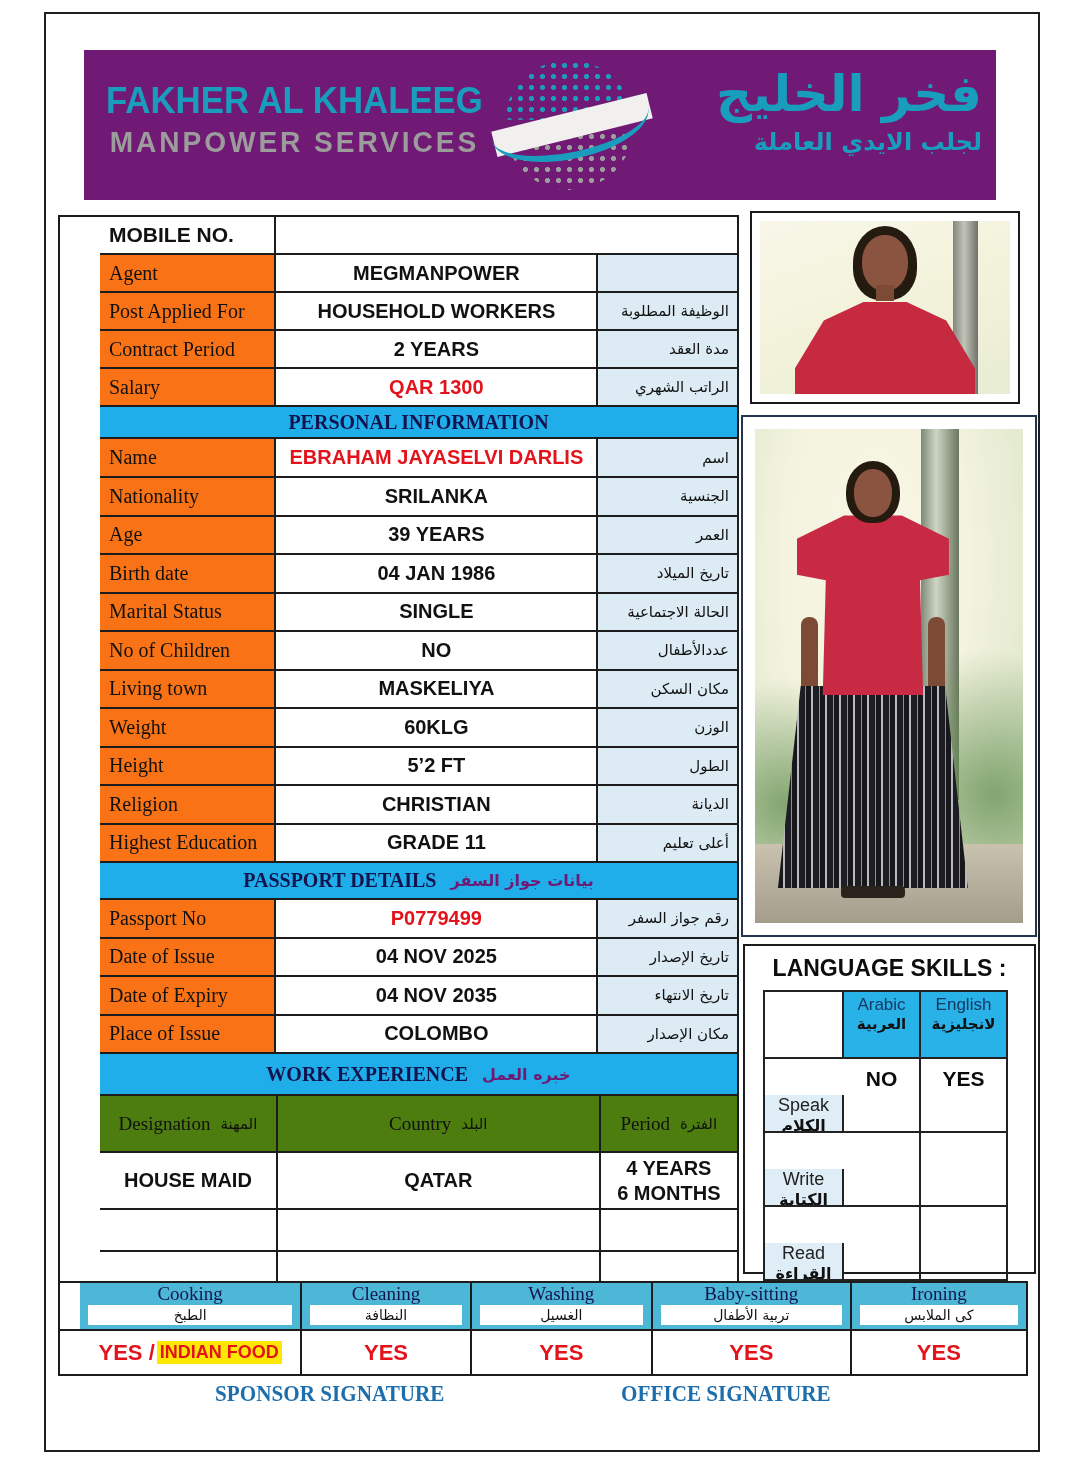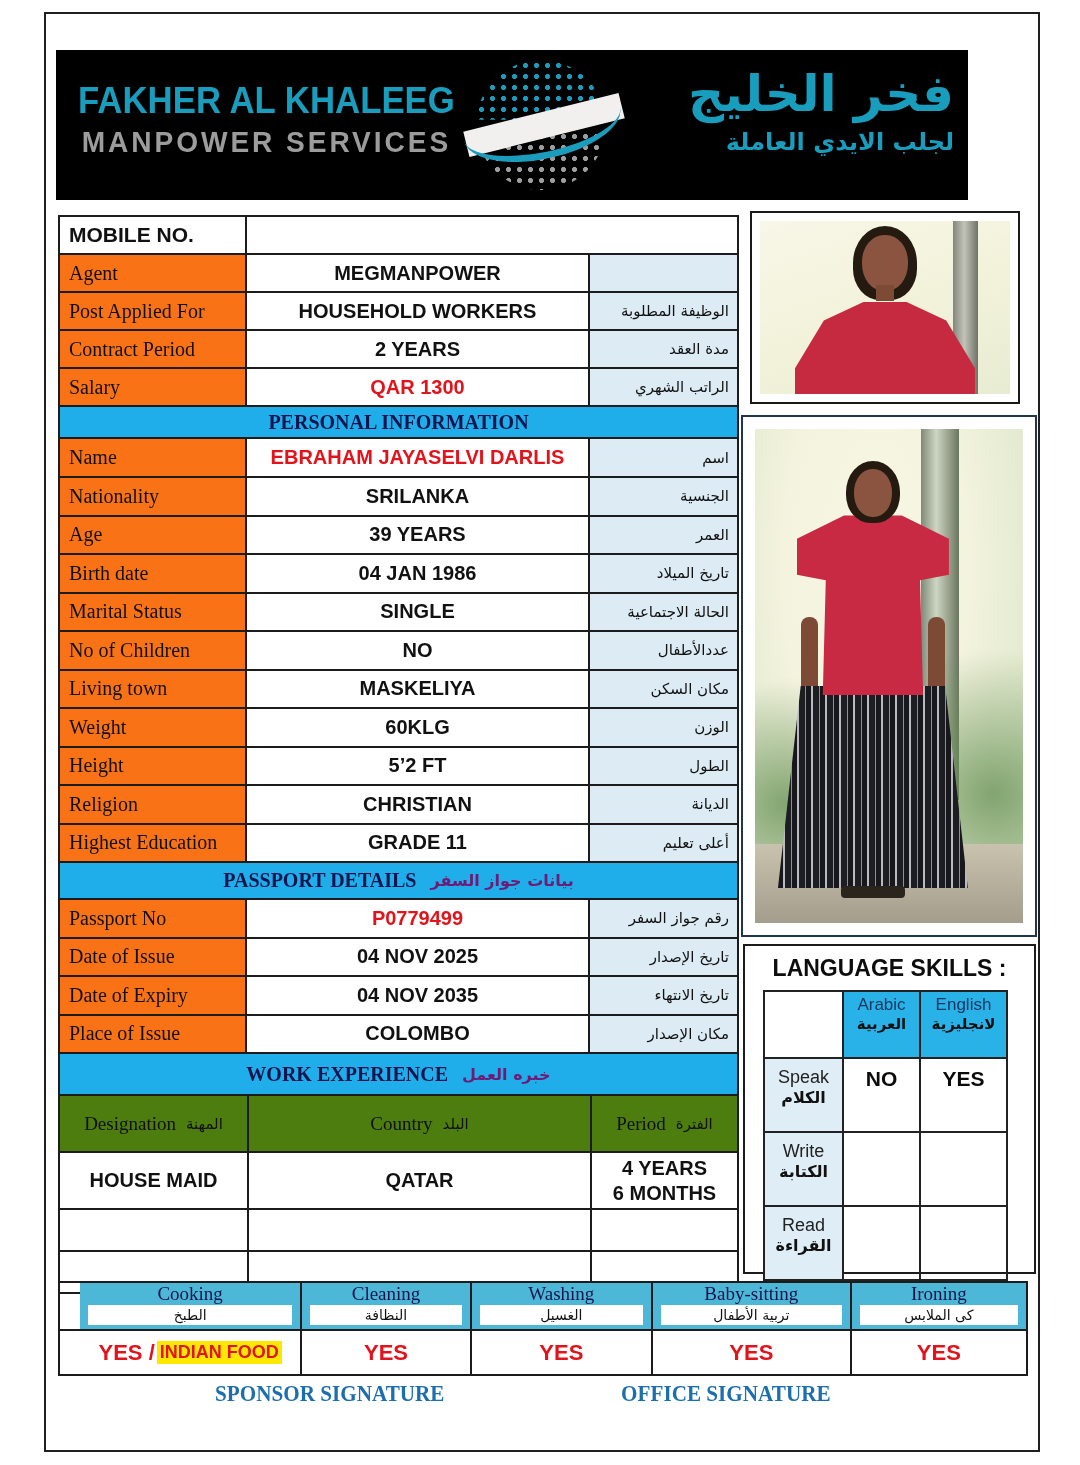--- a/index.html
+++ b/index.html
@@ -1,42 +1,42 @@
 <!DOCTYPE html>
 <html><head>
 <meta charset="utf-8">
 <style>
   html,body{margin:0;padding:0;background:#fff;}
   .page{position:relative;width:1080px;height:1465px;background:#fff;overflow:hidden;
         font-family:"Liberation Serif",serif;color:#111;}
   .pborder{position:absolute;left:44px;top:12px;width:992px;height:1436px;border:2px solid #1f1f1f;}
 
   
-  .banner{position:absolute;left:56px;top:50px;width:912px;height:150px;background:#000000;}
+  .banner{position:absolute;left:84px;top:50px;width:912px;height:150px;background:#701a75;}
   .brand-en{position:absolute;left:10px;top:30px;width:400px;text-align:center;}
   .brand-name{display:inline-block;font-family:"Liberation Sans",sans-serif;font-weight:bold;
               font-size:37px;color:#1a9dbd;transform:scaleX(.94);white-space:nowrap;}
   .brand-sub{display:inline-block;font-family:"Liberation Sans",sans-serif;font-weight:bold;
              font-size:29px;color:#9c9c9c;letter-spacing:3px;transform:scaleX(.97);margin-top:4px;white-space:nowrap;}
   .globe{position:absolute;left:420px;top:10px;width:130px;height:130px;}
   .globe-top,.globe-bot{position:absolute;left:0;top:0;width:130px;height:130px;border-radius:50%;}
   .globe-top{background-image:radial-gradient(#1a9dbd 2.2px,transparent 2.9px);background-size:11px 11px;
              clip-path:polygon(0 0,100% 0,100% 46%,0 46%);}
   .globe-bot{background-image:radial-gradient(#9d9d9d 2.2px,transparent 2.9px);background-size:11px 11px;
              background-position:5px 5px;clip-path:polygon(0 56%,100% 56%,100% 100%,0 100%);}
   .globe-band{position:absolute;left:-12px;top:52px;width:160px;height:26px;background:#f1f0ee;transform:rotate(-14deg);}
   .globe-swoosh{position:absolute;left:-14px;top:28px;width:160px;height:64px;border:0;
                 border-bottom:7px solid #1a9dbd;border-radius:50%;transform:rotate(-12deg);}
   .brand-ar{position:absolute;right:14px;top:12px;text-align:right;font-family:"DejaVu Sans",sans-serif;}
   .brand-ar-name{font-size:50px;line-height:64px;color:#199dbd;font-weight:bold;}
   .brand-ar-sub{font-size:24px;color:#199dbd;font-weight:bold;margin-top:2px;}
 
   
   .mtable{position:absolute;left:58px;top:215px;width:677px;border:2px solid #1c1c1c;border-bottom:none;}
-  .trow{display:flex;border-bottom:2px solid #1c1c1c;}
+  .trow{display:flex;border-bottom:2px solid #1c1c1c;margin-left:40px;}
   .cell{box-sizing:border-box;border-right:2px solid #1c1c1c;display:flex;align-items:center;overflow:hidden;}
   .cell:last-child{border-right:none;}
   .cl{width:187px;background:#f97316;padding-left:9px;font-size:20px;}
   .cv{width:343px;background:#fff;justify-content:center;font-family:"Liberation Sans",sans-serif;
       font-weight:bold;font-size:20px;text-align:center;}
   .ca{width:147px;background:#dcebf4;justify-content:flex-end;padding-right:8px;
       font-family:"DejaVu Sans",sans-serif;font-size:15px;}
   .cl-mobile{width:187px;background:#fff;padding-left:9px;font-family:"Liberation Sans",sans-serif;
              font-weight:bold;font-size:21px;}
   .cv-mobile{width:490px;background:#fff;}
@@ -101,21 +101,21 @@
   .lrow:last-child{border-bottom:none;}
   .lc{box-sizing:border-box;border-right:2px solid #222;display:flex;flex-direction:column;
       align-items:center;justify-content:flex-start;overflow:hidden;}
   .lc:last-child{border-right:none;}
   .lc0{width:79px;} .lc1{width:77px;} .lc2{width:85px;}
   .lhead{height:65px;}
   .lhead .lc1,.lhead .lc2{background:#29b2e8;padding-top:3px;}
   .lhen{font-family:"Liberation Sans",sans-serif;font-size:17px;color:#14375f;}
   .lhar{font-family:"DejaVu Sans",sans-serif;font-weight:bold;font-size:15px;color:#111;}
   .lbody{height:72px;}
-  .lbody .lc0{background:#dfeef6;padding-top:8px;}
+  .lbody .lc0{background:#dfeef6;margin-top:36px;}
   .llen{font-family:"Liberation Sans",sans-serif;font-size:18px;color:#222;}
   .llar{font-family:"DejaVu Sans",sans-serif;font-weight:bold;font-size:16px;color:#111;}
   .lval{font-family:"Liberation Sans",sans-serif;font-weight:bold;font-size:21px;color:#0b0b0b;padding-top:8px;}
 
   
   .skills{position:absolute;left:58px;top:1281px;width:966px;border:2px solid #1c1c1c;}
   .skrow{display:flex;}
   .skhead{height:46px;border-bottom:2px solid #1c1c1c;}
   .skvals{height:43px;background:#fff;}
   .skc{box-sizing:border-box;border-right:2px solid #1c1c1c;display:flex;flex-direction:column;

